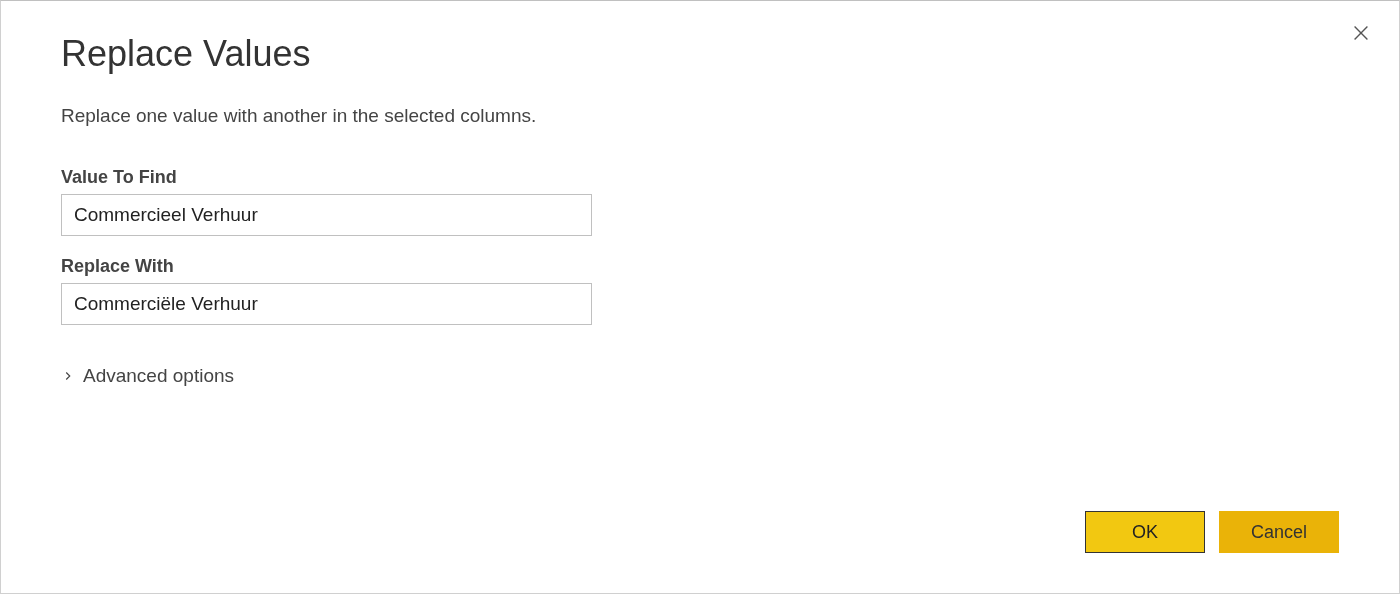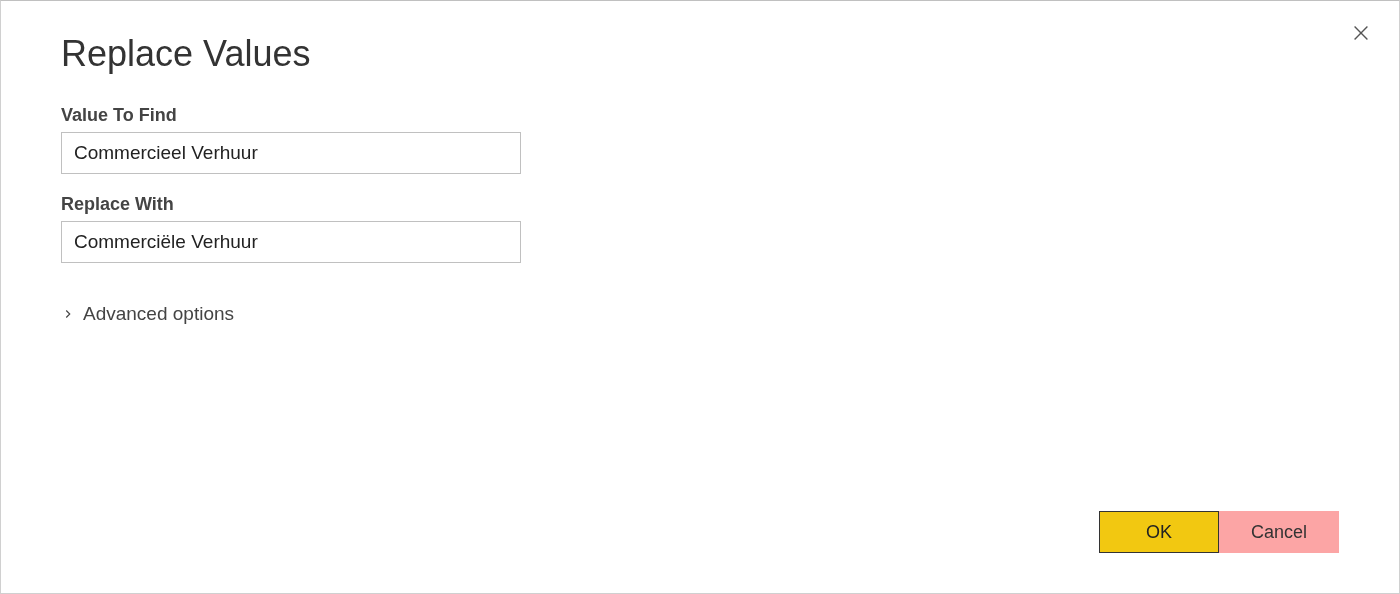--- a/index.html
+++ b/index.html
@@ -35,21 +35,21 @@
       margin-bottom: 20px;
     }
     .field-label {
       display: block;
       font-size: 18px;
       color: #444444;
       margin-bottom: 6px;
       font-weight: 700;
     }
     .text-input {
-      width: 460px;
+      width: 531px;
       height: 42px;
       border: 1px solid #c0c0c0;
       padding: 6px 12px;
       font-size: 19px;
       font-family: inherit;
       color: #222222;
       background: #ffffff;
     }
     .advanced-options {
       display: flex;
@@ -82,54 +82,56 @@
     }
     .close-button svg {
       width: 22px;
       height: 22px;
     }
     .button-row {
       position: absolute;
       bottom: 40px;
       right: 60px;
       display: flex;
+      gap: 14px;
     }
     .btn {
       min-width: 120px;
       height: 42px;
       border: none;
       font-size: 18px;
       font-family: inherit;
       cursor: pointer;
       padding: 0 20px;
     }
     .btn-primary {
       background: #f2c811;
       border: 1px solid #333333;
       color: #222222;
     }
     .btn-secondary {
-      background: #fca5a5;
+      background: #eab308;
       color: #333333;
     }
   </style>
 </head>
 <body>
 
 <div class="close-button">
   <span>
     <svg viewBox="0 0 24 24" fill="none" stroke="currentColor" stroke-width="1.5">
       <line x1="5" y1="5" x2="19" y2="19"></line>
       <line x1="19" y1="5" x2="5" y2="19"></line>
     </svg>
   </span>
 </div>
 
 <div class="dialog-content">
   <h1 class="dialog-title">Replace Values</h1>
+  <p class="dialog-description">Replace one value with another in the selected columns.</p>
 
   <div class="field-group">
     <label class="field-label">Value To Find</label>
     <input type="text" class="text-input" value="Commercieel Verhuur" style="">
   </div>
 
   <div class="field-group">
     <label class="field-label">Replace With</label>
     <input type="text" class="text-input" value="Commerciële Verhuur" style="">
   </div>

